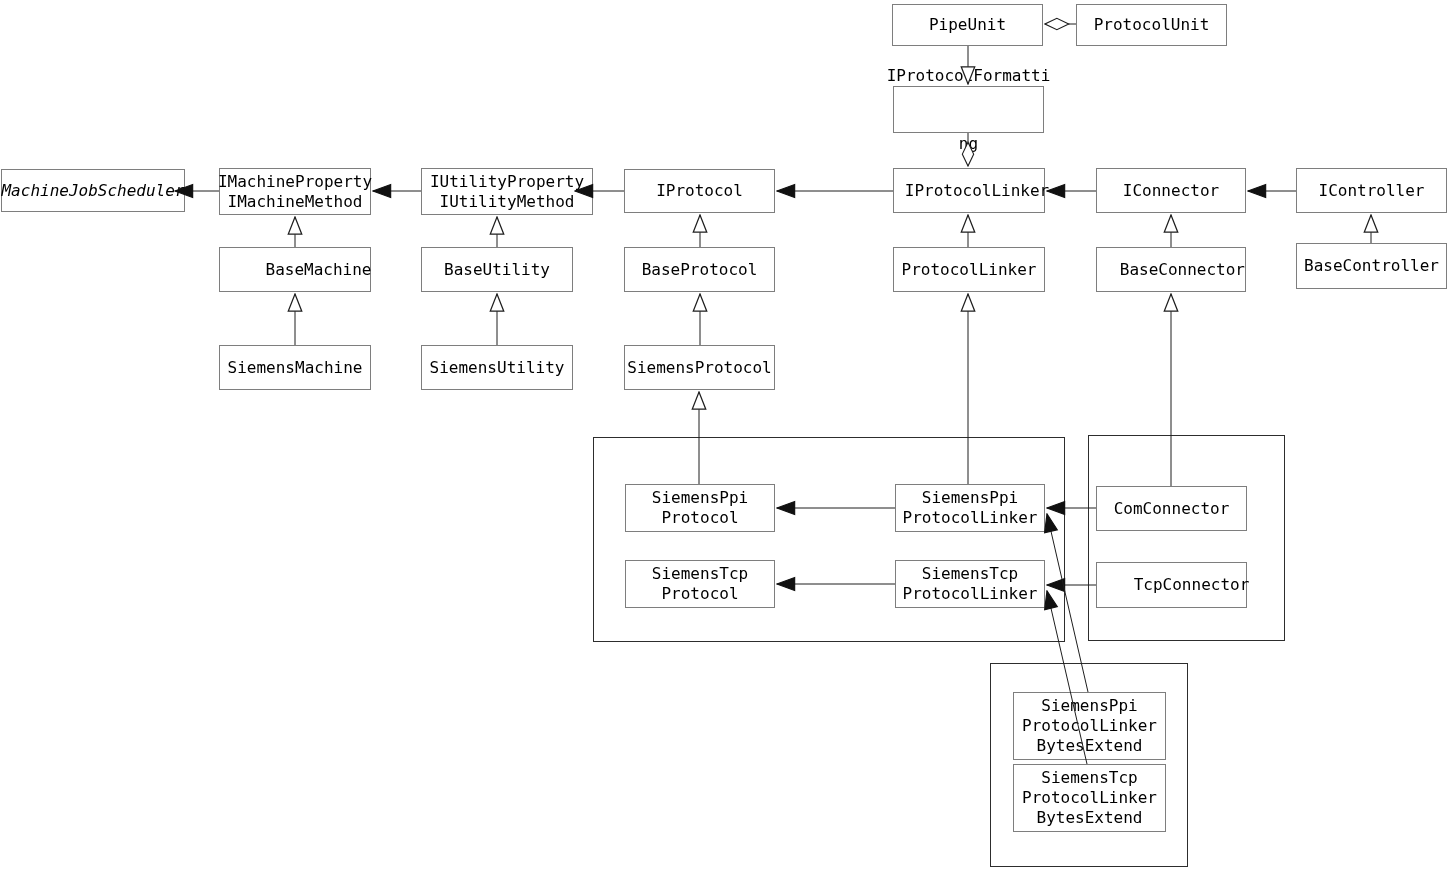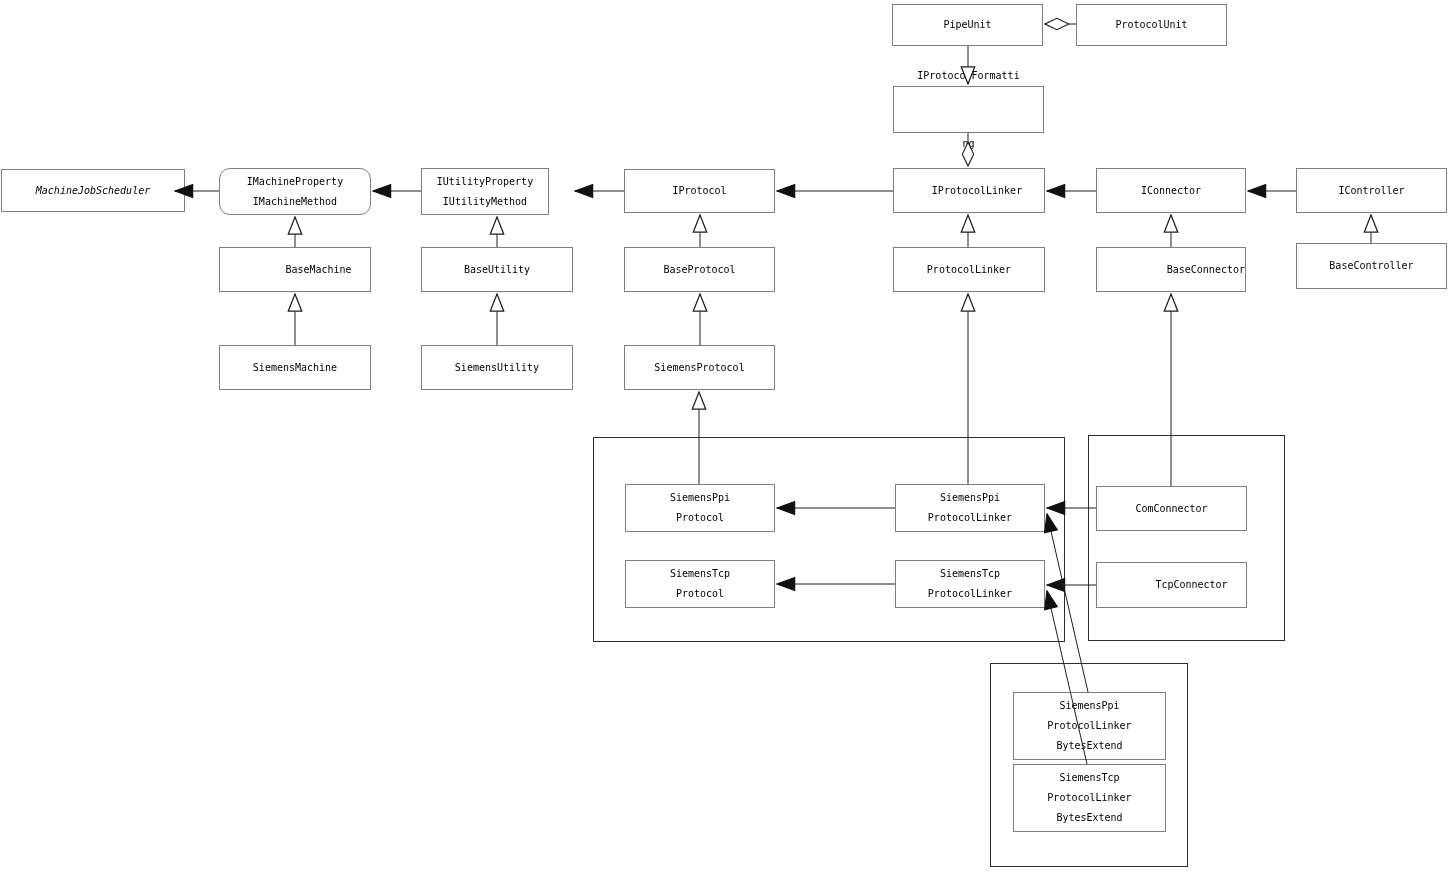--- a/index.html
+++ b/index.html
@@ -20,21 +20,21 @@
   .class-box {
     position: absolute;
     border: 1px solid #7e7e7e;
     background: #ffffff;
     box-sizing: border-box;
     display: flex;
     flex-direction: column;
     align-items: center;
     justify-content: center;
     color: #000000;
-    font-size: 10px;
+    font-size: 16px;
     line-height: 20px;
     text-align: center;
     white-space: nowrap;
   }
   #edge-layer {
     position: absolute;
     left: 0; top: 0;
     width: 1449px;
     height: 871px;
     pointer-events: none;
@@ -58,25 +58,25 @@
     <div class="class-box" style="left: 1076px; top: 4px; width: 151px; height: 42px;">
       <div>ProtocolUnit</div>
     </div>
     <div class="class-box" style="left: 893px; top: 86px; width: 151px; height: 47px; gap: 48px;">
       <div>IProtocolFormatti</div>
       <div>ng</div>
     </div>
     <div class="class-box" style="left: 1px; top: 169px; width: 184px; height: 43px; font-style: italic;">
       <div>MachineJobScheduler</div>
     </div>
-    <div class="class-box" style="left: 219px; top: 168px; width: 152px; height: 47px; border-radius: 11px;">
+    <div class="class-box" style="left: 219px; top: 168px; width: 152px; height: 47px;">
       <div>IMachineProperty</div>
       <div>IMachineMethod</div>
     </div>
-    <div class="class-box" style="left: 421px; top: 168px; width: 128px; height: 47px;">
+    <div class="class-box" style="left: 421px; top: 168px; width: 172px; height: 47px;">
       <div>IUtilityProperty</div>
       <div>IUtilityMethod</div>
     </div>
     <div class="class-box" style="left: 624px; top: 169px; width: 151px; height: 44px;">
       <div>IProtocol</div>
     </div>
     <div class="class-box" style="left: 893px; top: 168px; width: 152px; height: 45px; padding-left: 16px;">
       <div>IProtocolLinker</div>
     </div>
     <div class="class-box" style="left: 1096px; top: 168px; width: 150px; height: 45px;">

